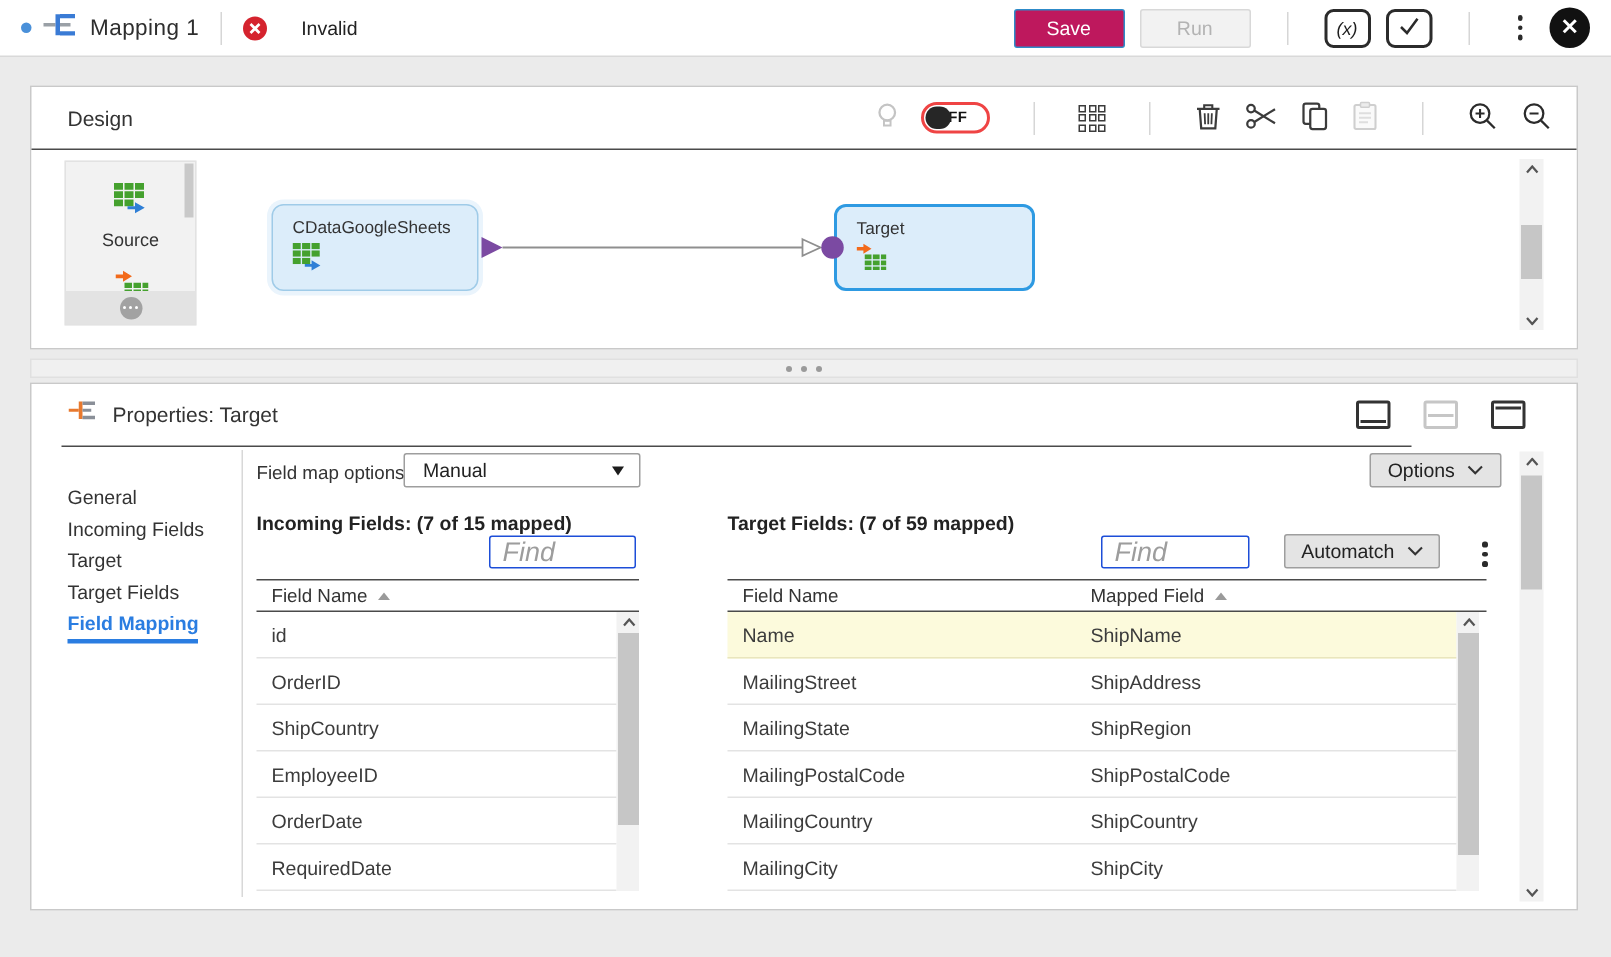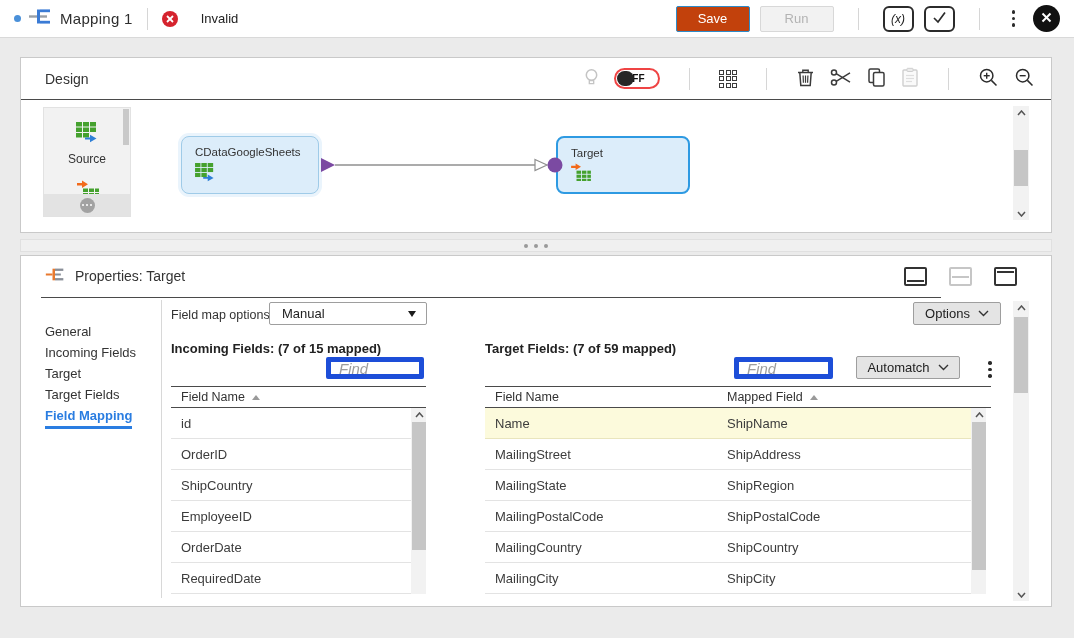--- a/index.html
+++ b/index.html
@@ -10,21 +10,21 @@
   
   .topbar { position:absolute; top:0; left:0; right:0; height:38px; background:#fff;
             border-bottom:1px solid #d9d9d9; display:flex; align-items:center; padding:0 14px; }
   .blue-dot { width:7px; height:7px; border-radius:50%; background:#4a90d9; margin-right:7px; }
   .app-title { font-size:15px; font-weight:normal; color:#2e2e2e; margin-left:8px; letter-spacing:.3px; }
   .vsep { width:1px; height:22px; background:#d6d6d6; margin:0 14px; }
   .invalid-badge { display:flex; align-items:center; gap:23px; font-size:13px; color:#222; }
   .round-red { width:16px; height:16px; border-radius:50%; background:#d5232e; display:flex; align-items:center; justify-content:center; }
   .topbar-right { margin-left:auto; display:flex; align-items:center; gap:10px; }
   .btn { height:26px; width:74px; font-size:13px; border-radius:2px; cursor:pointer; font-family:inherit; }
-  .btn.primary { background:#c2410c; border:1px solid #2d8bc9; color:#fff;margin-left:36px; }
+  .btn.primary { background:#be185d; border:1px solid #2d8bc9; color:#fff;margin-left:36px; }
   .btn.disabled { background:#f2f2f2; border:1px solid #d8d8d8; color:#b3b3b3; }
   .icon-box { width:31px; height:26px; background:#fff; border:2px solid #2b2b2b; border-radius:6px;
               display:flex; align-items:center; justify-content:center; cursor:pointer; }
   .fx-glyph { font-size:12px; font-style:italic; color:#1d1d1d; }
   .kebab { display:flex; flex-direction:column; gap:3px; padding:4px 8px; background:none; border:none; cursor:pointer; }
   .kebab i { width:3.5px; height:3.5px; border-radius:50%; background:#2b2b2b; }
   .close-btn { width:27px; height:27px; border-radius:50%; background:#111; border:none; display:flex;
                align-items:center; justify-content:center; cursor:pointer; }
 
   
@@ -95,21 +95,21 @@
               display:flex; align-items:center; justify-content:center; gap:8px; cursor:pointer; font-family:inherit; }
   #options-btn { position:absolute; right:50px; top:46px; width:88px; height:23px; }
   #automatch-btn { position:absolute; left:835px; top:100px; width:104px; height:23px; }
 
   .tabs { position:absolute; left:24px; top:68px; display:flex; flex-direction:column; }
   .tab { font-size:13px; color:#333; height:21px; cursor:pointer; width:max-content; }
   .tab.active { color:#2a7de1; font-weight:bold; border-bottom:3px solid #2a7de1; padding-bottom:1px; }
   .tabs-vsep { position:absolute; left:140px; top:44px; bottom:8px; width:1px; background:#d8d8d8; }
 
   .section-title { position:absolute; font-size:13px; font-weight:bold; color:#222; }
-  .find-input { position:absolute; height:22px; border:5px solid #1d4ed8; border-radius:2px; font-size:15px;
+  .find-input { position:absolute; height:22px; border:1px solid #1d4ed8; border-radius:2px; font-size:18px;
                 padding:0 8px; font-family:inherit; color:#444; }
   .find-input::placeholder { font-style:italic; color:#9d9d9d; }
   .thead { position:absolute; height:22px; border-top:1px solid #4a4a4a; border-bottom:1px solid #4a4a4a;
            display:flex; align-items:center; font-size:12.5px; color:#333; }
   .sort-up { display:inline-block; width:0; height:0; border-left:4px solid transparent;
              border-right:4px solid transparent; border-bottom:5px solid #9a9a9a; margin-left:7px; }
   .tbody { position:absolute; }
   .trow { height:31px; display:flex; align-items:center; border-bottom:1px solid #e3e3e3;
           font-size:13px; color:#3c3c3c; cursor:pointer; }
   .trow.highlight { background:#fcfadc; border-bottom-color:#e9e5bd; }

